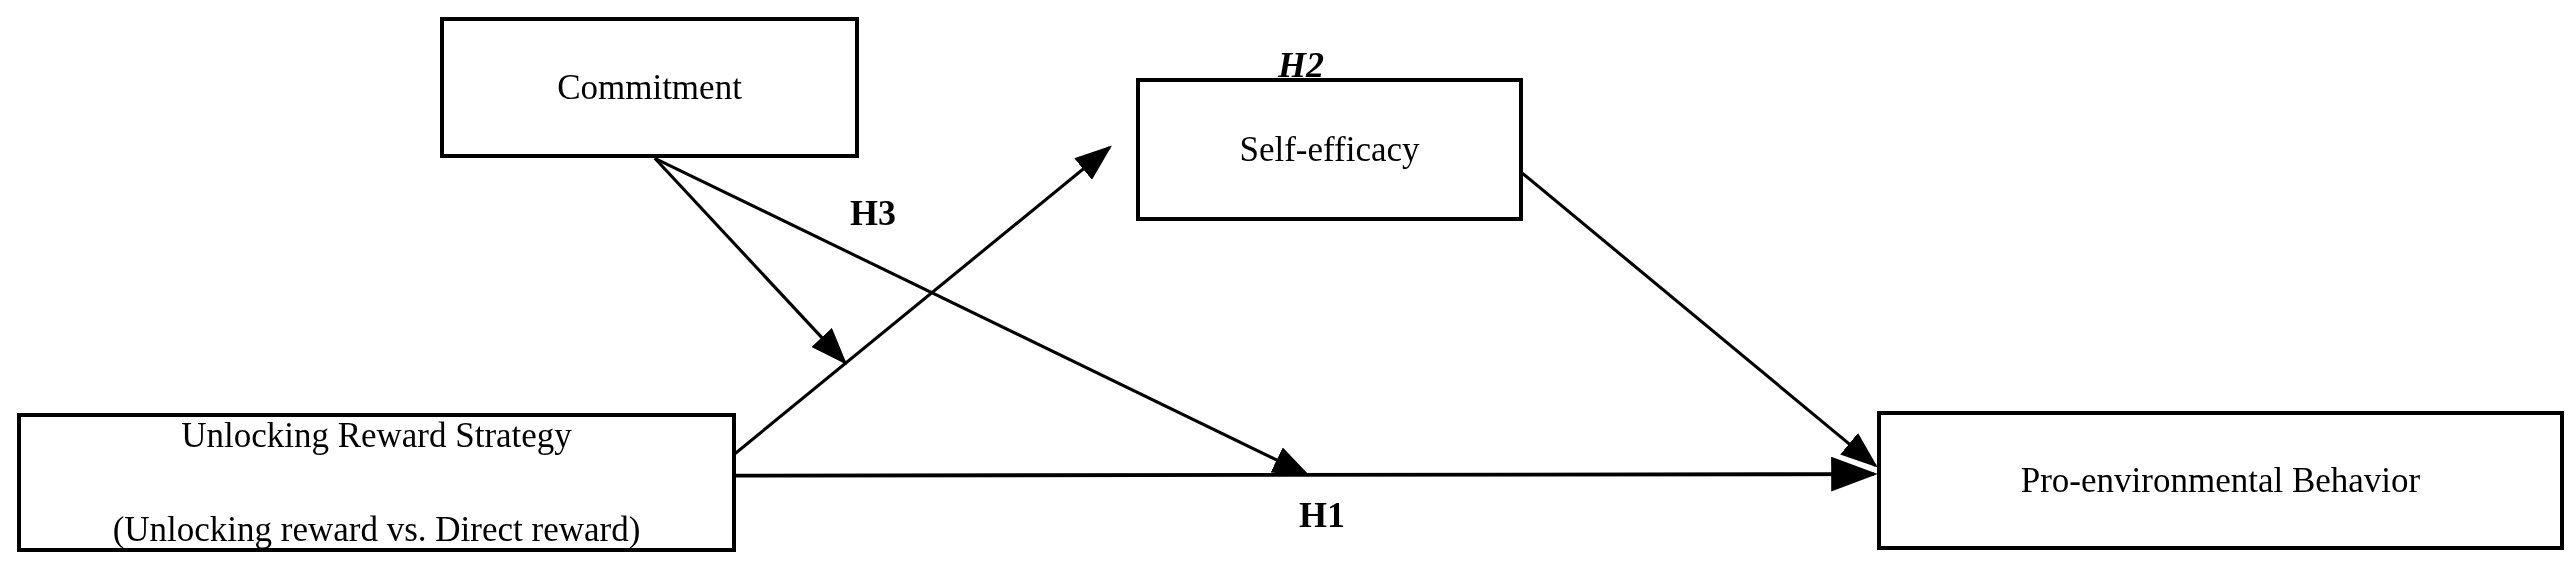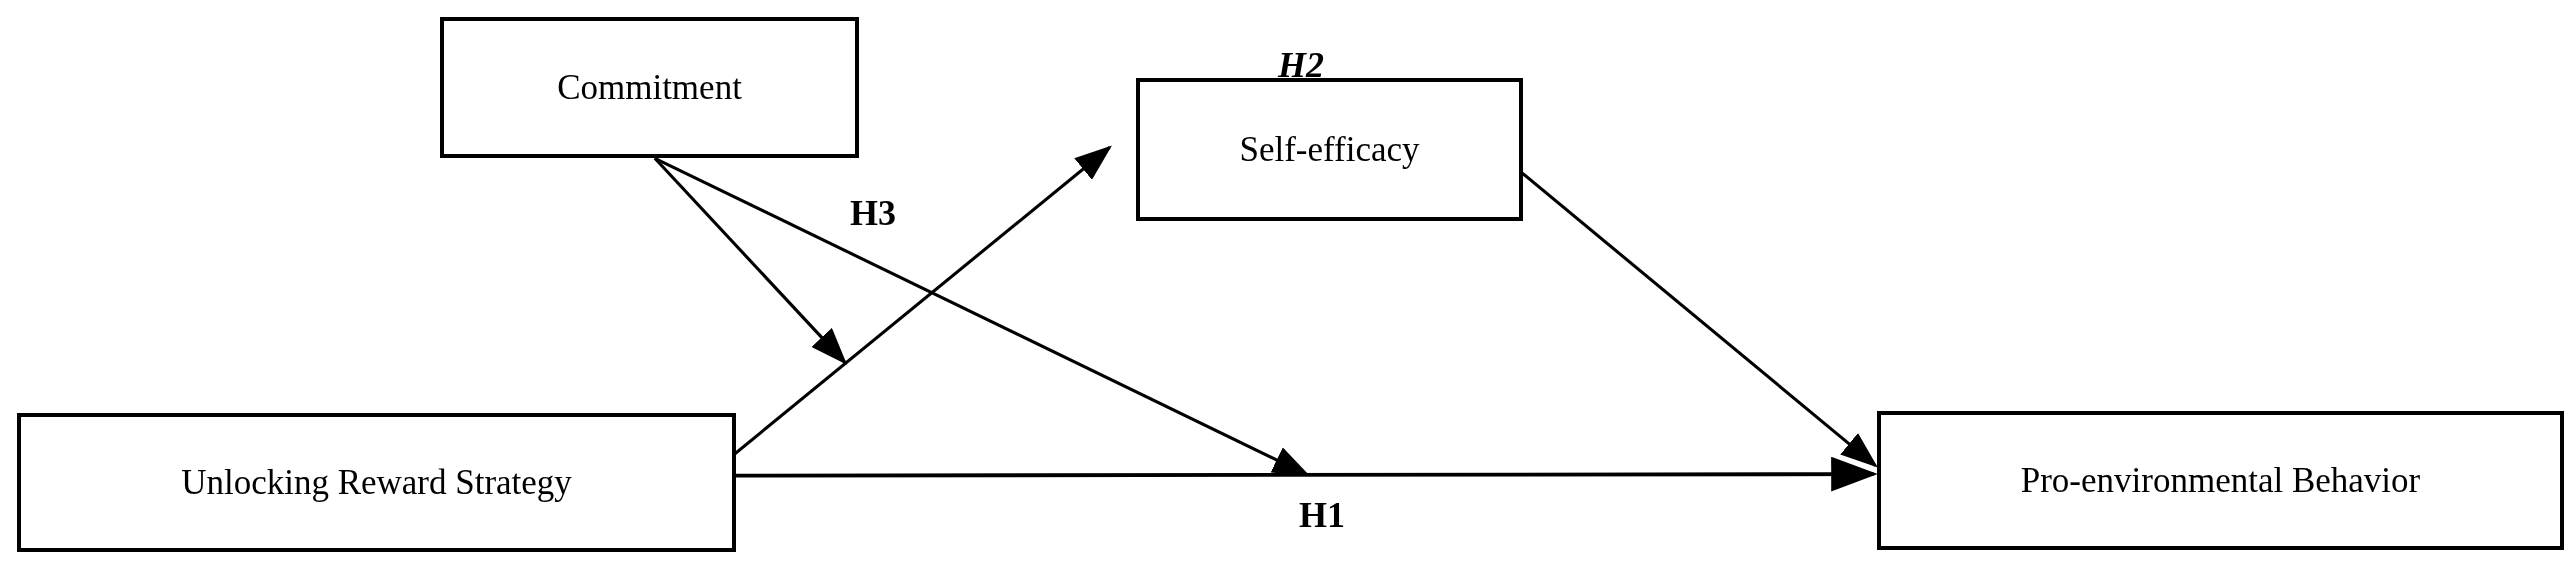--- a/index.html
+++ b/index.html
@@ -81,20 +81,21 @@
   <div class="box box-commitment">
     <span>Commitment</span>
   </div>
 
   <div class="box box-self-efficacy">
     <span>Self-efficacy</span>
   </div>
 
   <div class="box box-unlocking">
     <span>Unlocking Reward Strategy</span>
+    <span>(Unlocking reward vs. Direct reward)</span>
   </div>
 
   <div class="box box-pro-environmental">
     <span>Pro-environmental Behavior</span>
   </div>
 
   <div class="hlabel hlabel-h2">H2</div>
   <div class="hlabel hlabel-h3">H3</div>
   <div class="hlabel hlabel-h1">H1</div>
 

